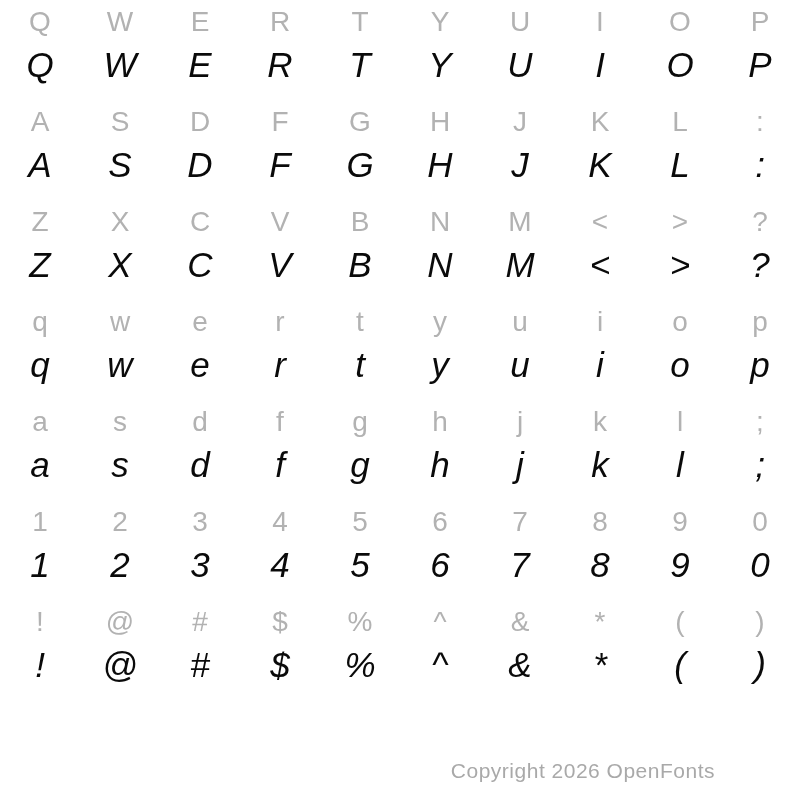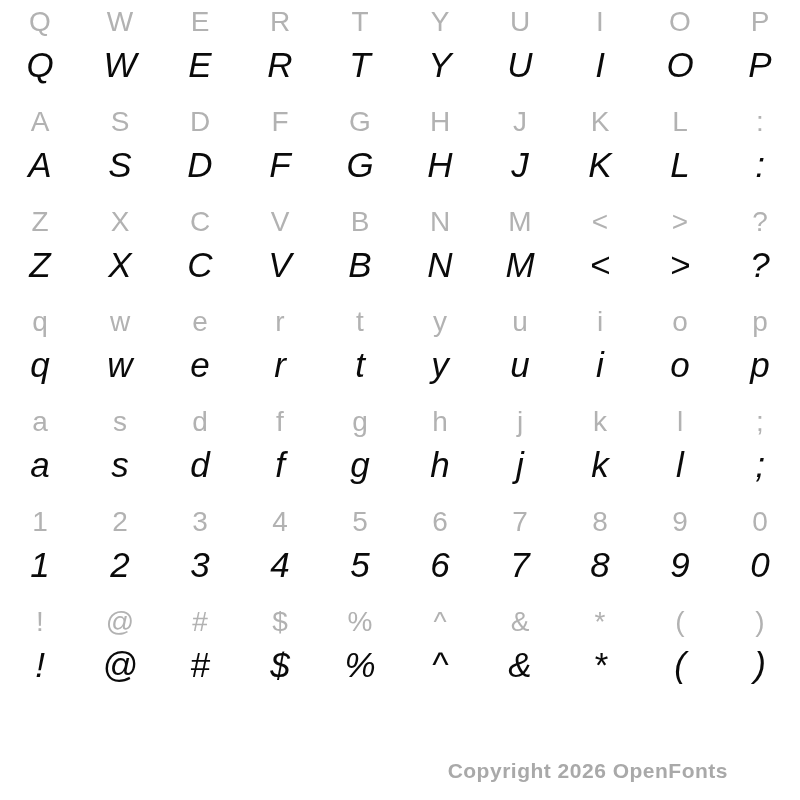--- a/index.html
+++ b/index.html
@@ -48,26 +48,25 @@
   }
   .glyph-cell {
     width: 80px;
     flex: 0 0 80px;
     text-align: center;
     white-space: pre;
   }
   .footer-copyright {
     position: absolute;
     top: 756px;
-    right: 72px;
+    right: 85px;
     font-size: 21px;
     line-height: 30px;
     font-style: normal;
     letter-spacing: 0.5px;
-    font-weight: bold;
   }
 </style>
 </head>
 <body style="background: rgb(255, 255, 255);">
 
 <div class="glyph-grid">
     <div class="pair-block">
       <div class="char-row reference" style="color: rgb(178, 178, 178);">
         <span class="glyph-cell">Q</span>
         <span class="glyph-cell">W</span>

